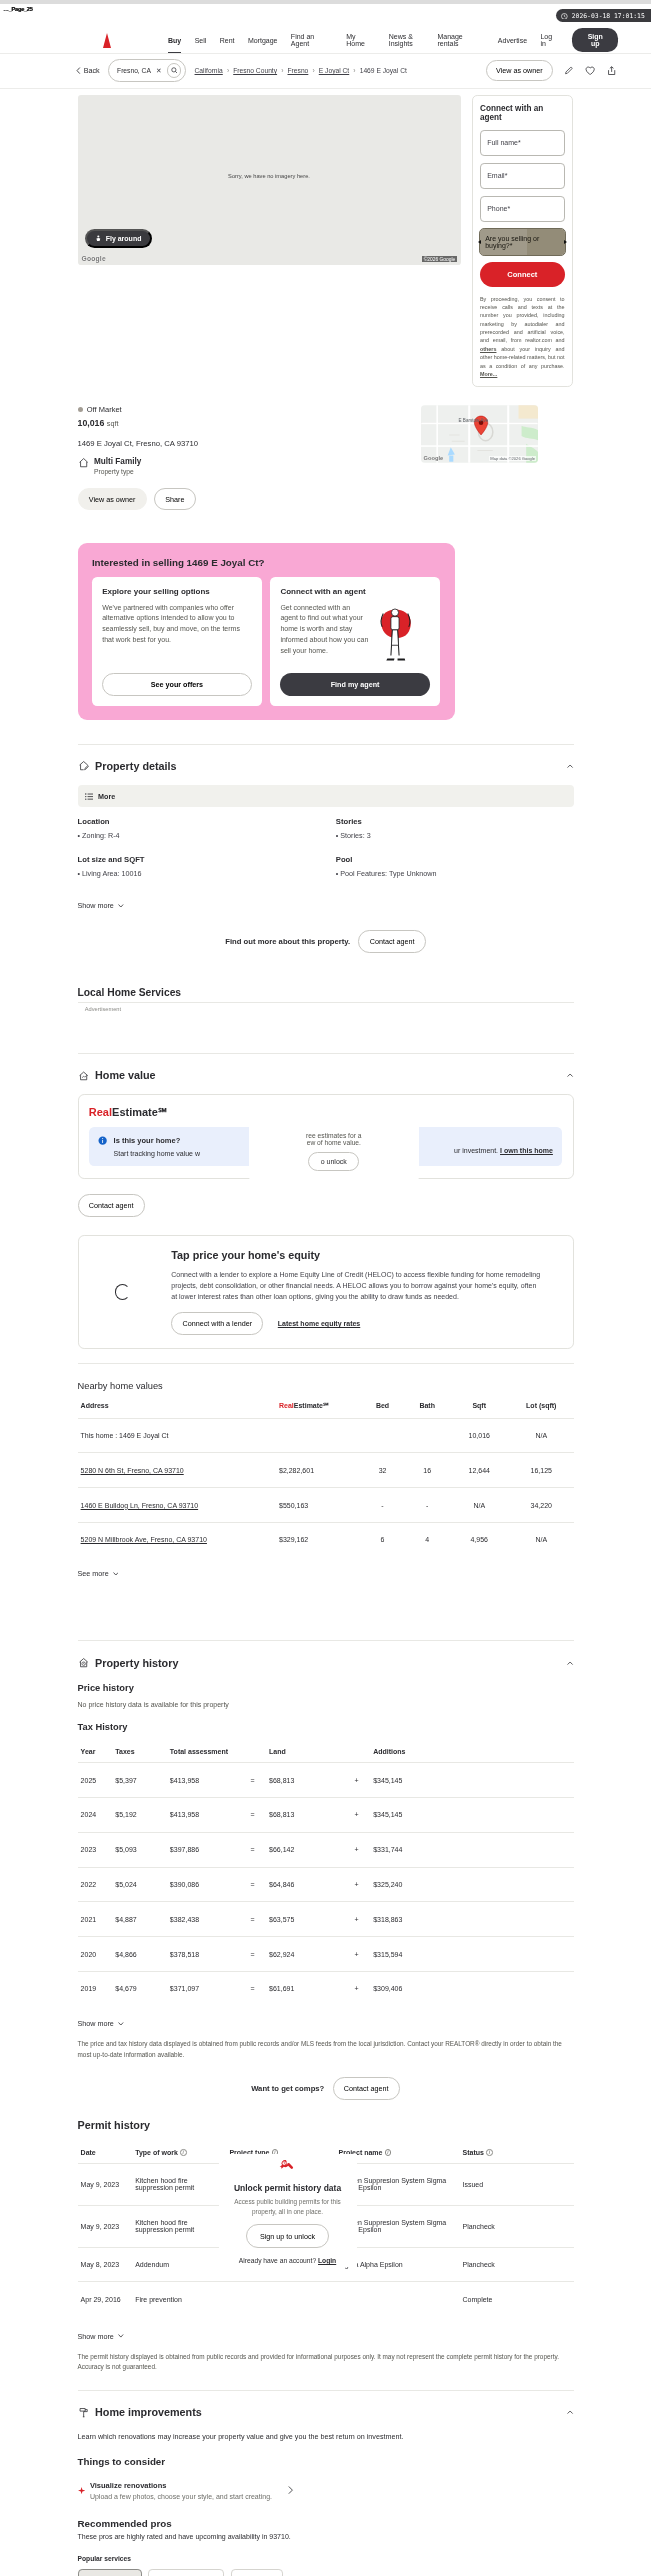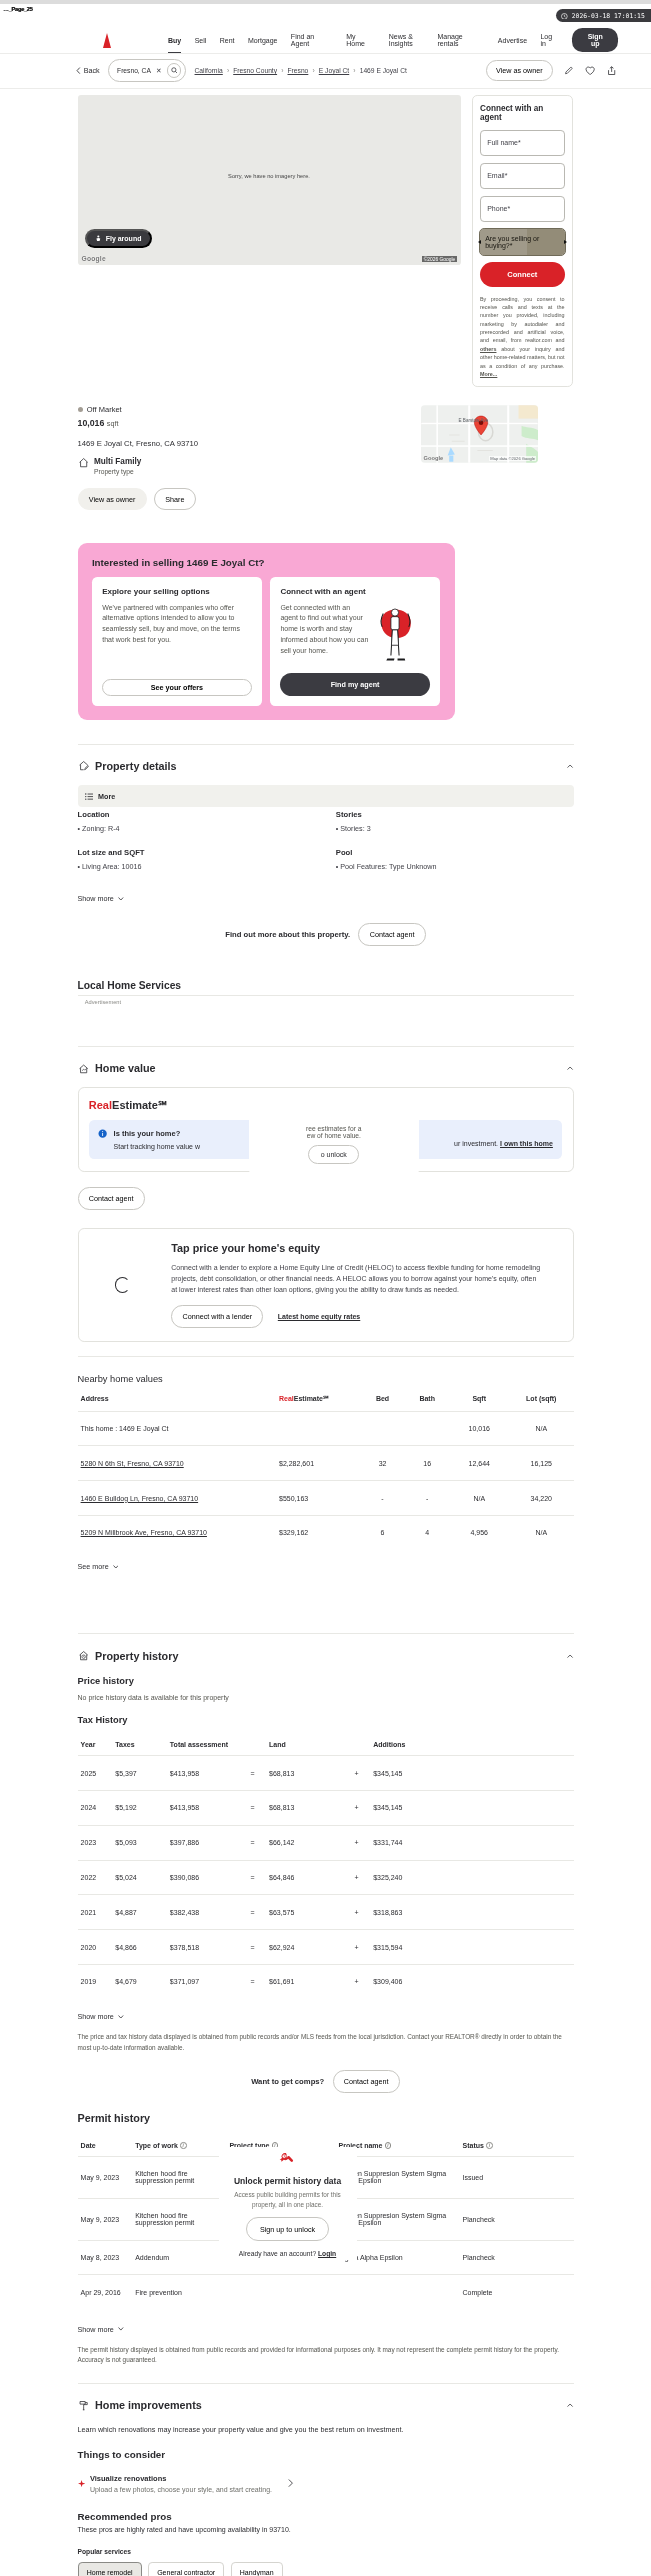--- a/index.html
+++ b/index.html
@@ -93,31 +93,31 @@
 
   
   .sell-card { width:377px; background:#f9a8d4; border-radius:9px; padding:13.4px 14.4px; margin-top:33px; }
   .sell-card h2 { margin:0 0 9.3px; font-size:9.8px; }
   .sell-grid { display:flex; gap:8.2px; }
   .sell-inner { background:#fff; border-radius:5.2px; padding:10.3px; width:171px; display:flex; flex-direction:column;}
   .sell-inner h4 { margin:0 0 6.2px; font-size:8px; }
   .sell-inner p { margin:0; font-size:7px; color:#55554f; line-height:1.55; }
   .sell-flex { display:flex; gap:4.1px; }
   .sell-cta { margin-top:auto; padding-top:9.3px; }
-  .cta-outline { width:100%; border:0.5px solid #c7c6c1; background:#fff; border-radius:12.4px; height:17px; font-size:7.2px; font-weight:bold;}
+  .cta-outline { width:100%; border:0.5px solid #c7c6c1; background:#fff; border-radius:12.4px; height:23px; font-size:7.2px; font-weight:bold;}
   .cta-dark { width:100%; border:none; background:#3b3b41; color:#fff; border-radius:12.4px; height:23px; font-size:7.2px; font-weight:bold;}
 
   .divider { border:none; border-top:0.5px solid #e8e8e4; margin:0; }
 
   .section-head { display:flex; align-items:center; gap:6.2px; padding:15.5px 0 0; }
   .section-head h2 { margin:0; font-size:10.8px; flex:1; }
   .chev-up { margin-left:auto; }
 
   .more-bar { background:#f1f1ed; border-radius:4.1px; height:21.6px; display:flex; align-items:center; gap:5.2px; padding:0 7.2px; margin-top:13.4px; font-size:7.2px; font-weight:bold; width:100%;}
-  .pd-grid { display:grid; grid-template-columns:1fr 1fr; gap:14.4px 20.6px; margin-top:3px; }
+  .pd-grid { display:grid; grid-template-columns:1fr 1fr; gap:14.4px 20.6px; margin-top:10px; }
   .pd-group h4 { margin:0 0 5.2px; font-size:7.7px; }
   .pd-item { font-size:7.2px; color:#3f3f46; }
   .pd-item::before { content:"•  "; color:#3f3f46; }
   .show-more { display:inline-flex; align-items:center; gap:4.1px; font-size:7.2px; margin-top:23px; cursor:pointer;}
 
   .center-cta { display:flex; align-items:center; justify-content:center; gap:8.2px; margin:20.6px 0 0; font-size:7.7px; font-weight:bold;}
 
   .lhs-title { font-size:10.3px; margin:34px 0 4.1px; font-weight:bold; }
   .ad-label { font-size:5.7px; color:#8a8a86; margin-top:3.1px; padding-left:7.2px;}
 

